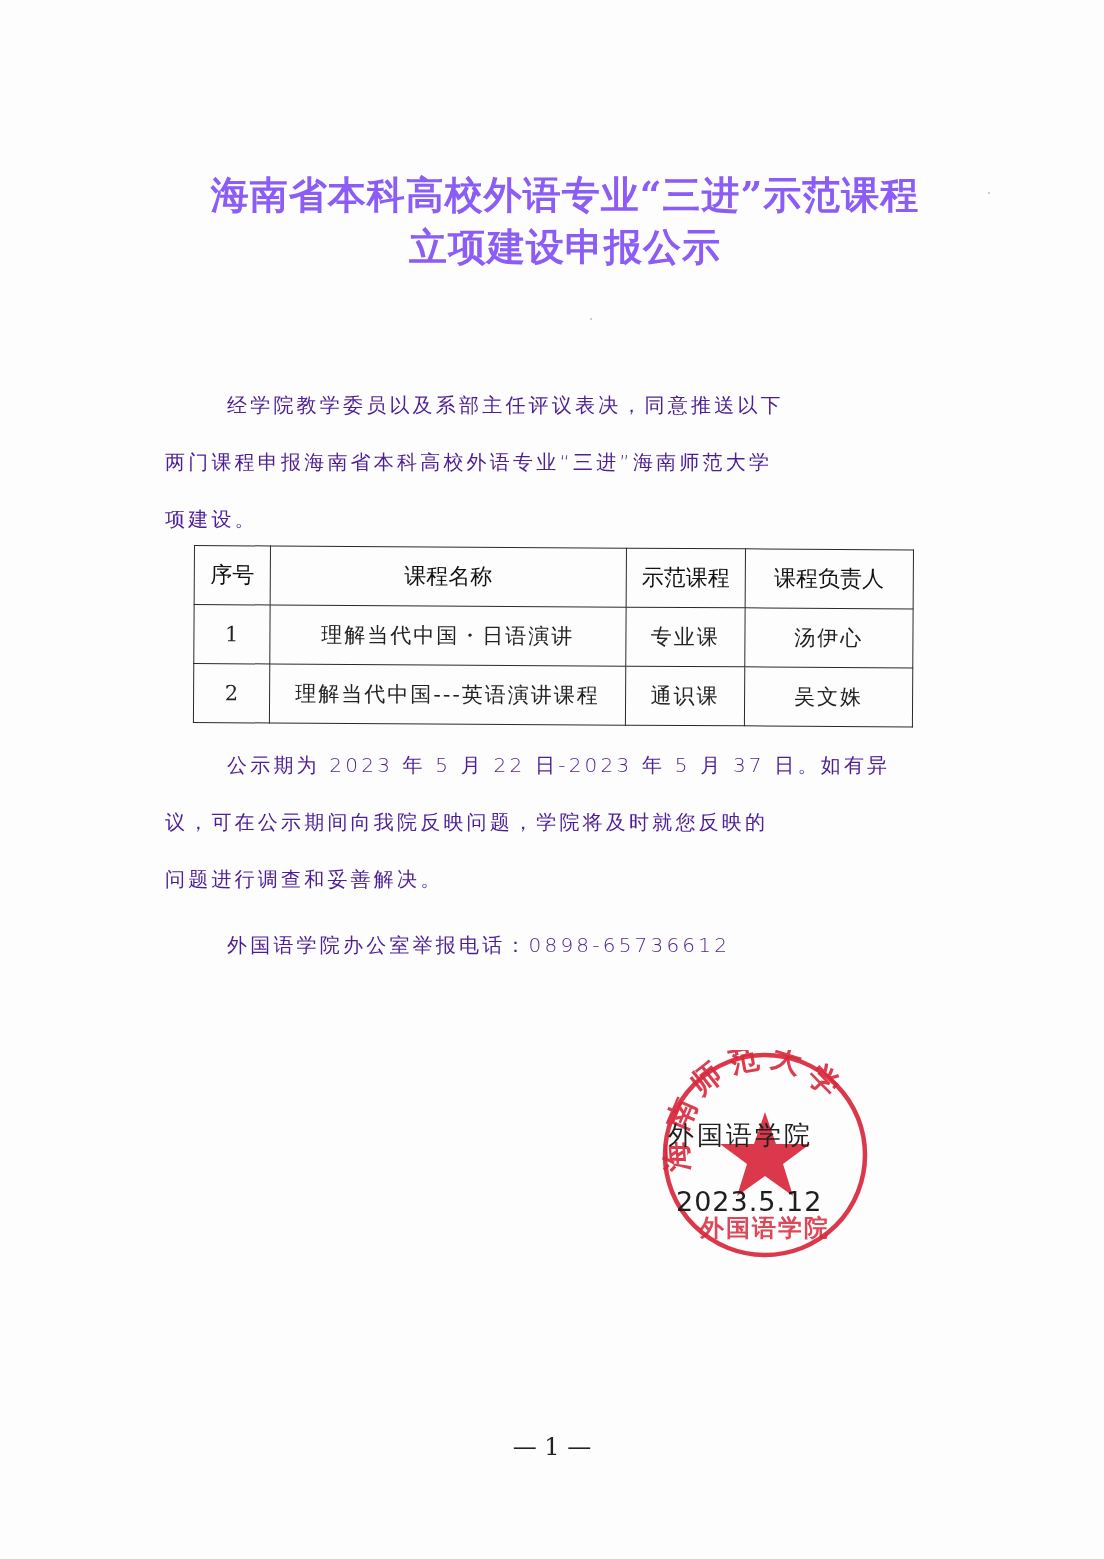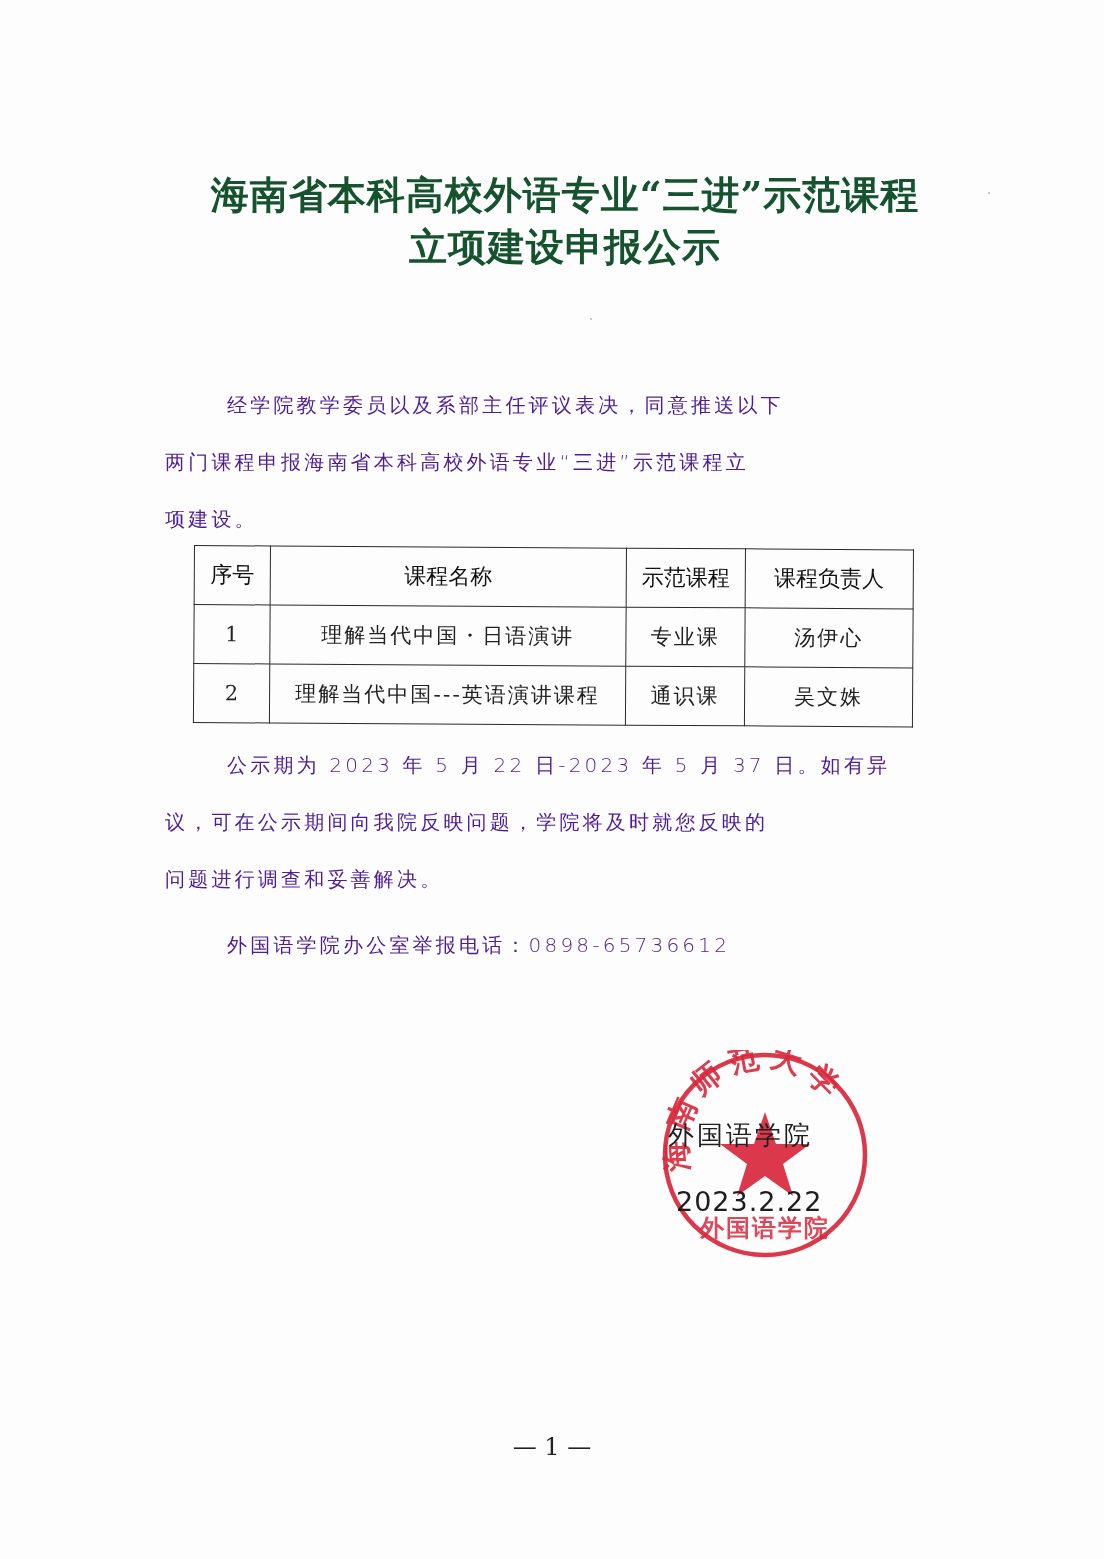--- a/index.html
+++ b/index.html
@@ -24,21 +24,21 @@
     }
     .title {
       position: absolute;
       left: 150px;
       width: 830px;
       text-align: center;
       font-family: "DejaVu Serif", "Liberation Serif", serif;
       font-weight: bold;
       font-size: 38px;
       letter-spacing: 1px;
-      color: #14532d;
+      color: #8b5cf6;
       margin: 0;
     }
     .title.l1 { top: 170px; }
     .title.l2 { top: 222px; }
 
     .para {
       position: absolute;
       left: 165px;
       width: 790px;
       font-size: 20px;
@@ -136,21 +136,21 @@
 <div class="page">
 
   <h1 class="title l1">海南省本科高校外语专业“三进”示范课程</h1>
   <h1 class="title l2">立项建设申报公示</h1>
 
   <div class="speck" style="left:988px;top:192px;"></div>
   <div class="speck" style="left:590px;top:318px;"></div>
 
   <p class="para p1">
     <span class="line indent">经学院教学委员以及系部主任评议表决，同意推送以下</span>
-    <span class="line">两门课程申报海南省本科高校外语专业“三进”示范课程立</span>
+    <span class="line">两门课程申报海南省本科高校外语专业“三进”海南师范大学</span>
     <span class="line">项建设。</span>
   </p>
 
   <table class="tbl">
     <thead>
       <tr>
         <th class="c1">序号</th>
         <th class="c2">课程名称</th>
         <th class="c3">示范课程</th>
         <th class="c4">课程负责人</th>
@@ -188,16 +188,16 @@
     </defs>
     <circle cx="105" cy="105" r="100" fill="none" stroke="#d8283c" stroke-width="4.5" opacity="0.92"></circle>
     <text font-family="DejaVu Sans, sans-serif" font-size="30" font-weight="bold" fill="#d8283c" opacity="0.9" letter-spacing="8">
       <textPath href="#sealArc">海南师范大学</textPath>
     </text>
     <polygon points="105,62 116,94 150,94 123,114 133,146 105,126 77,146 87,114 60,94 94,94" fill="#d8283c" opacity="0.92"></polygon>
     <text x="105" y="186" text-anchor="middle" font-family="DejaVu Sans, sans-serif" font-size="24" font-weight="bold" fill="#d8283c" opacity="0.85" letter-spacing="2">外国语学院</text>
   </svg>
 
   <div class="sign org">外国语学院</div>
-  <div class="sign date">2023.2.22</div>
+  <div class="sign date">2023.5.12</div>
 
   <div class="page-number">— 1 —</div>
 </div>
 
 </body></html>

